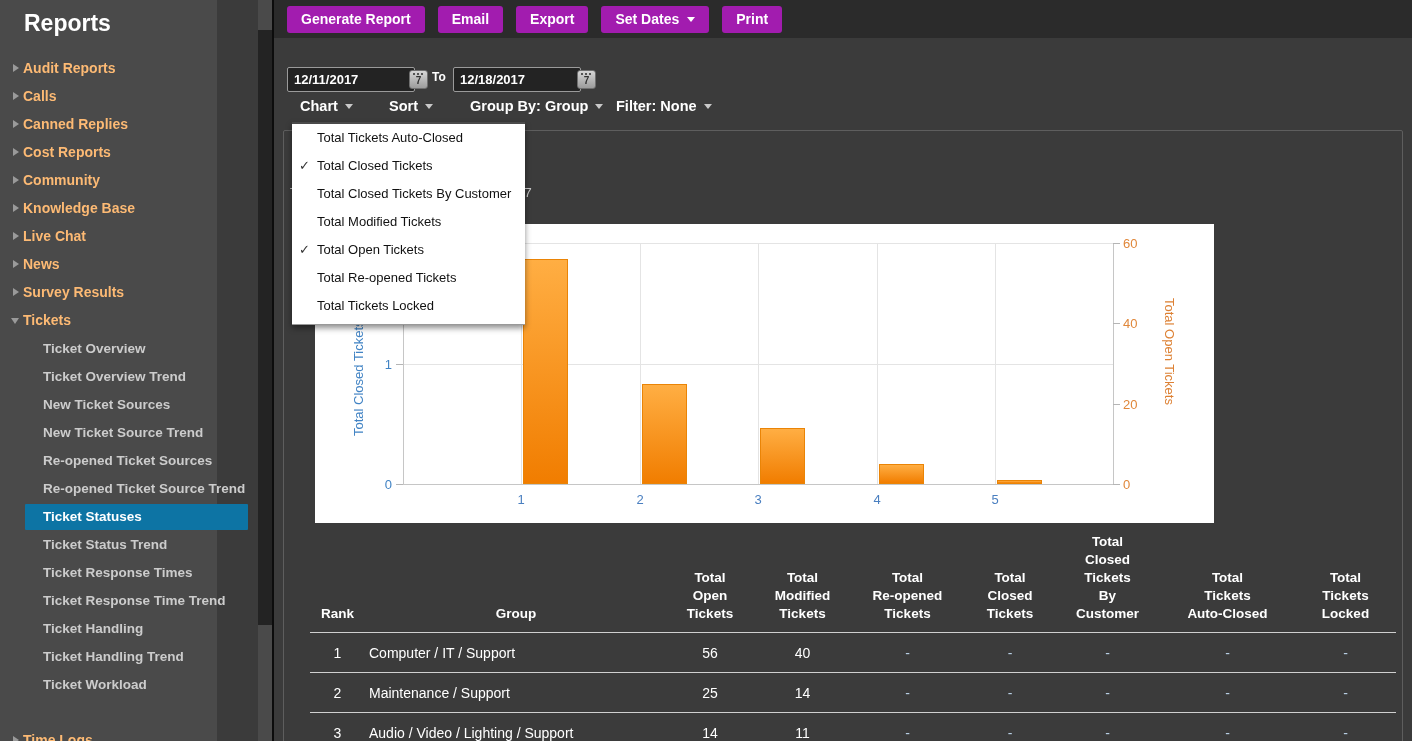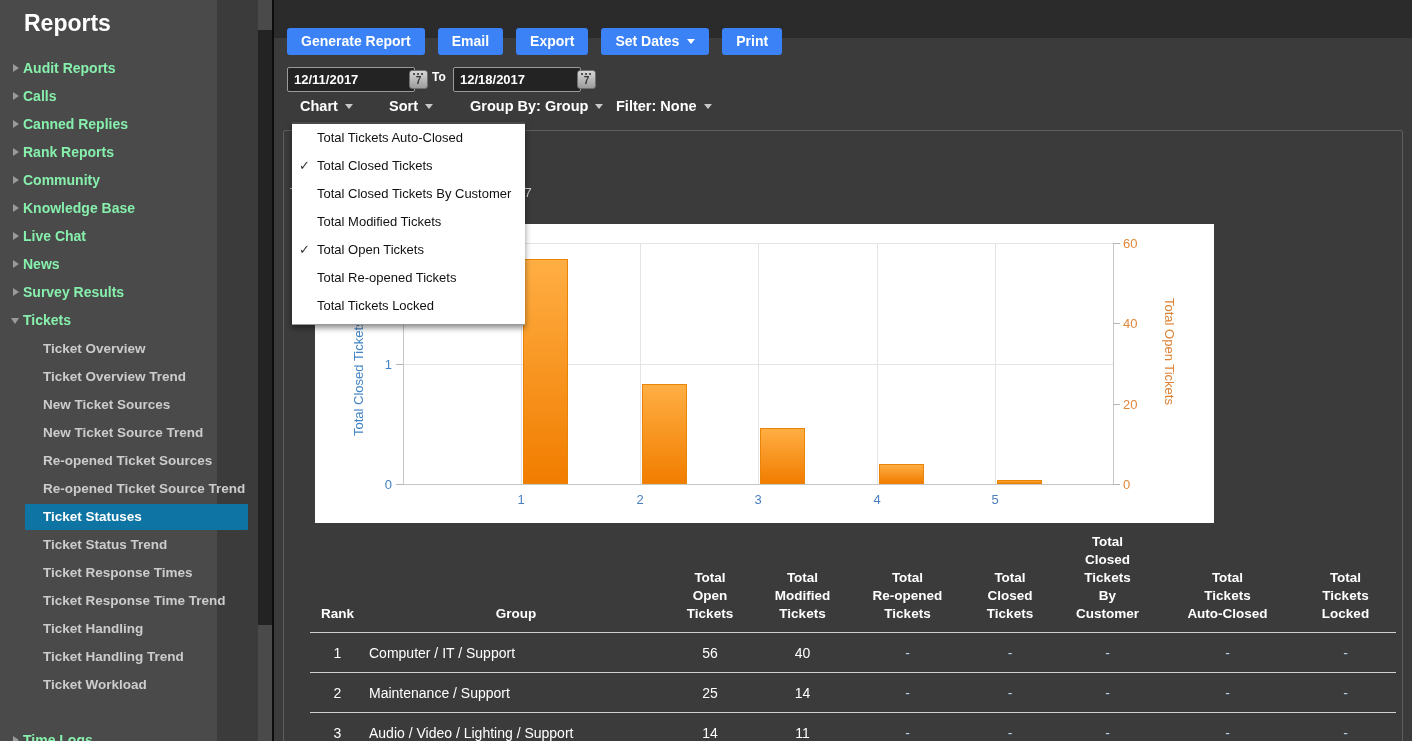--- a/index.html
+++ b/index.html
@@ -4,41 +4,41 @@
 <style>
   html,body{margin:0;padding:0;}
   body{width:1412px;height:741px;overflow:hidden;background:#3b3b3b;
        font-family:"Liberation Sans",sans-serif;-webkit-font-smoothing:antialiased;}
   .abs{position:absolute;}
   #root{position:relative;width:1412px;height:741px;overflow:hidden;}
 
   
   #sidebar{left:0;top:0;width:217px;height:741px;background:#4a4a4a;z-index:5;}
   #sidebar-title{left:24px;top:10px;font-size:23px;font-weight:bold;color:#fff;}
-  .side-item{left:0;width:258px;height:24px;color:#86efac;font-size:14px;font-weight:bold;cursor:pointer;}
+  .side-item{left:0;width:258px;height:24px;color:#fdba74;font-size:14px;font-weight:bold;cursor:pointer;}
   .side-item .lbl{position:absolute;left:23px;top:3px;}
   .tri-right{position:absolute;left:13px;top:7px;width:0;height:0;
              border-left:6px solid #9a9a9a;border-top:4px solid transparent;border-bottom:4px solid transparent;}
   .tri-down{position:absolute;left:11px;top:9px;width:0;height:0;
             border-top:6px solid #9a9a9a;border-left:4px solid transparent;border-right:4px solid transparent;}
   .side-sub{left:0;width:258px;height:26px;color:#cccccc;font-size:13.5px;font-weight:bold;cursor:pointer;}
   .side-sub .lbl{position:absolute;left:43px;top:5px;}
   .side-sub.selected{left:25px;width:223px;background:#0d74a4;color:#ffffff;border-radius:1px;}
   .side-sub.selected .lbl{left:18px;}
 
   
   #scroll-track{left:258px;top:0;width:14px;height:741px;background:#4a4a4a;z-index:6;}
   #scroll-thumb{left:258px;top:30px;width:14px;height:595px;background:#232323;z-index:7;}
   #divider-line{left:272px;top:0;width:2px;height:741px;background:#0c0c0c;z-index:7;}
 
   
   #toolbar{left:274px;top:0;width:1138px;height:38px;background:#2b2b2b;}
   #btn-row{left:287px;top:6px;display:flex;gap:13px;}
-  .btn{height:27px;line-height:27px;background:#3b82f6;color:#fff;font-weight:bold;font-size:14px;
-       padding:0 14px;border-radius:3px;white-space:nowrap;cursor:pointer;display:flex;align-items:center;gap:8px;margin-top:22px;}
+  .btn{height:27px;line-height:27px;background:#a21caf;color:#fff;font-weight:bold;font-size:14px;
+       padding:0 14px;border-radius:3px;white-space:nowrap;cursor:pointer;display:flex;align-items:center;gap:8px;}
   .caret{width:0;height:0;border-top:5px solid #ffffff;border-left:4.5px solid transparent;border-right:4.5px solid transparent;display:inline-block;}
 
   
   .date-input{position:absolute;top:67px;width:114px;height:23px;background:#232323;border:1px solid #9a9a9a;
               color:#fff;font-size:13px;font-weight:bold;font-family:"Liberation Sans",sans-serif;padding:0 6px;border-radius:2px;}
   .cal-btn{position:absolute;top:70px;width:19px;height:19px;border-radius:3px;cursor:pointer;
            background:linear-gradient(#d6d6d6,#9c9c9c);border:1px solid #6f6f6f;box-sizing:border-box;}
   .cal-btn .dots{position:absolute;left:3px;top:2px;width:11px;height:2px;
                  background:repeating-linear-gradient(90deg,#555 0 2px,transparent 2px 4px);}
   .cal-btn .num{position:absolute;left:0;top:4px;width:100%;text-align:center;font-size:10px;font-weight:bold;color:#333;}
@@ -100,21 +100,21 @@
         <div class="side-item abs" style="top: 85px;">
           <div class="tri-right"></div>
           <div class="lbl">Calls</div>
         </div>
         <div class="side-item abs" style="top: 113px;">
           <div class="tri-right"></div>
           <div class="lbl">Canned Replies</div>
         </div>
         <div class="side-item abs" style="top: 141px;">
           <div class="tri-right"></div>
-          <div class="lbl">Rank Reports</div>
+          <div class="lbl">Cost Reports</div>
         </div>
         <div class="side-item abs" style="top: 169px;">
           <div class="tri-right"></div>
           <div class="lbl">Community</div>
         </div>
         <div class="side-item abs" style="top: 197px;">
           <div class="tri-right"></div>
           <div class="lbl">Knowledge Base</div>
         </div>
         <div class="side-item abs" style="top: 225px; padding-left: 19px;">

